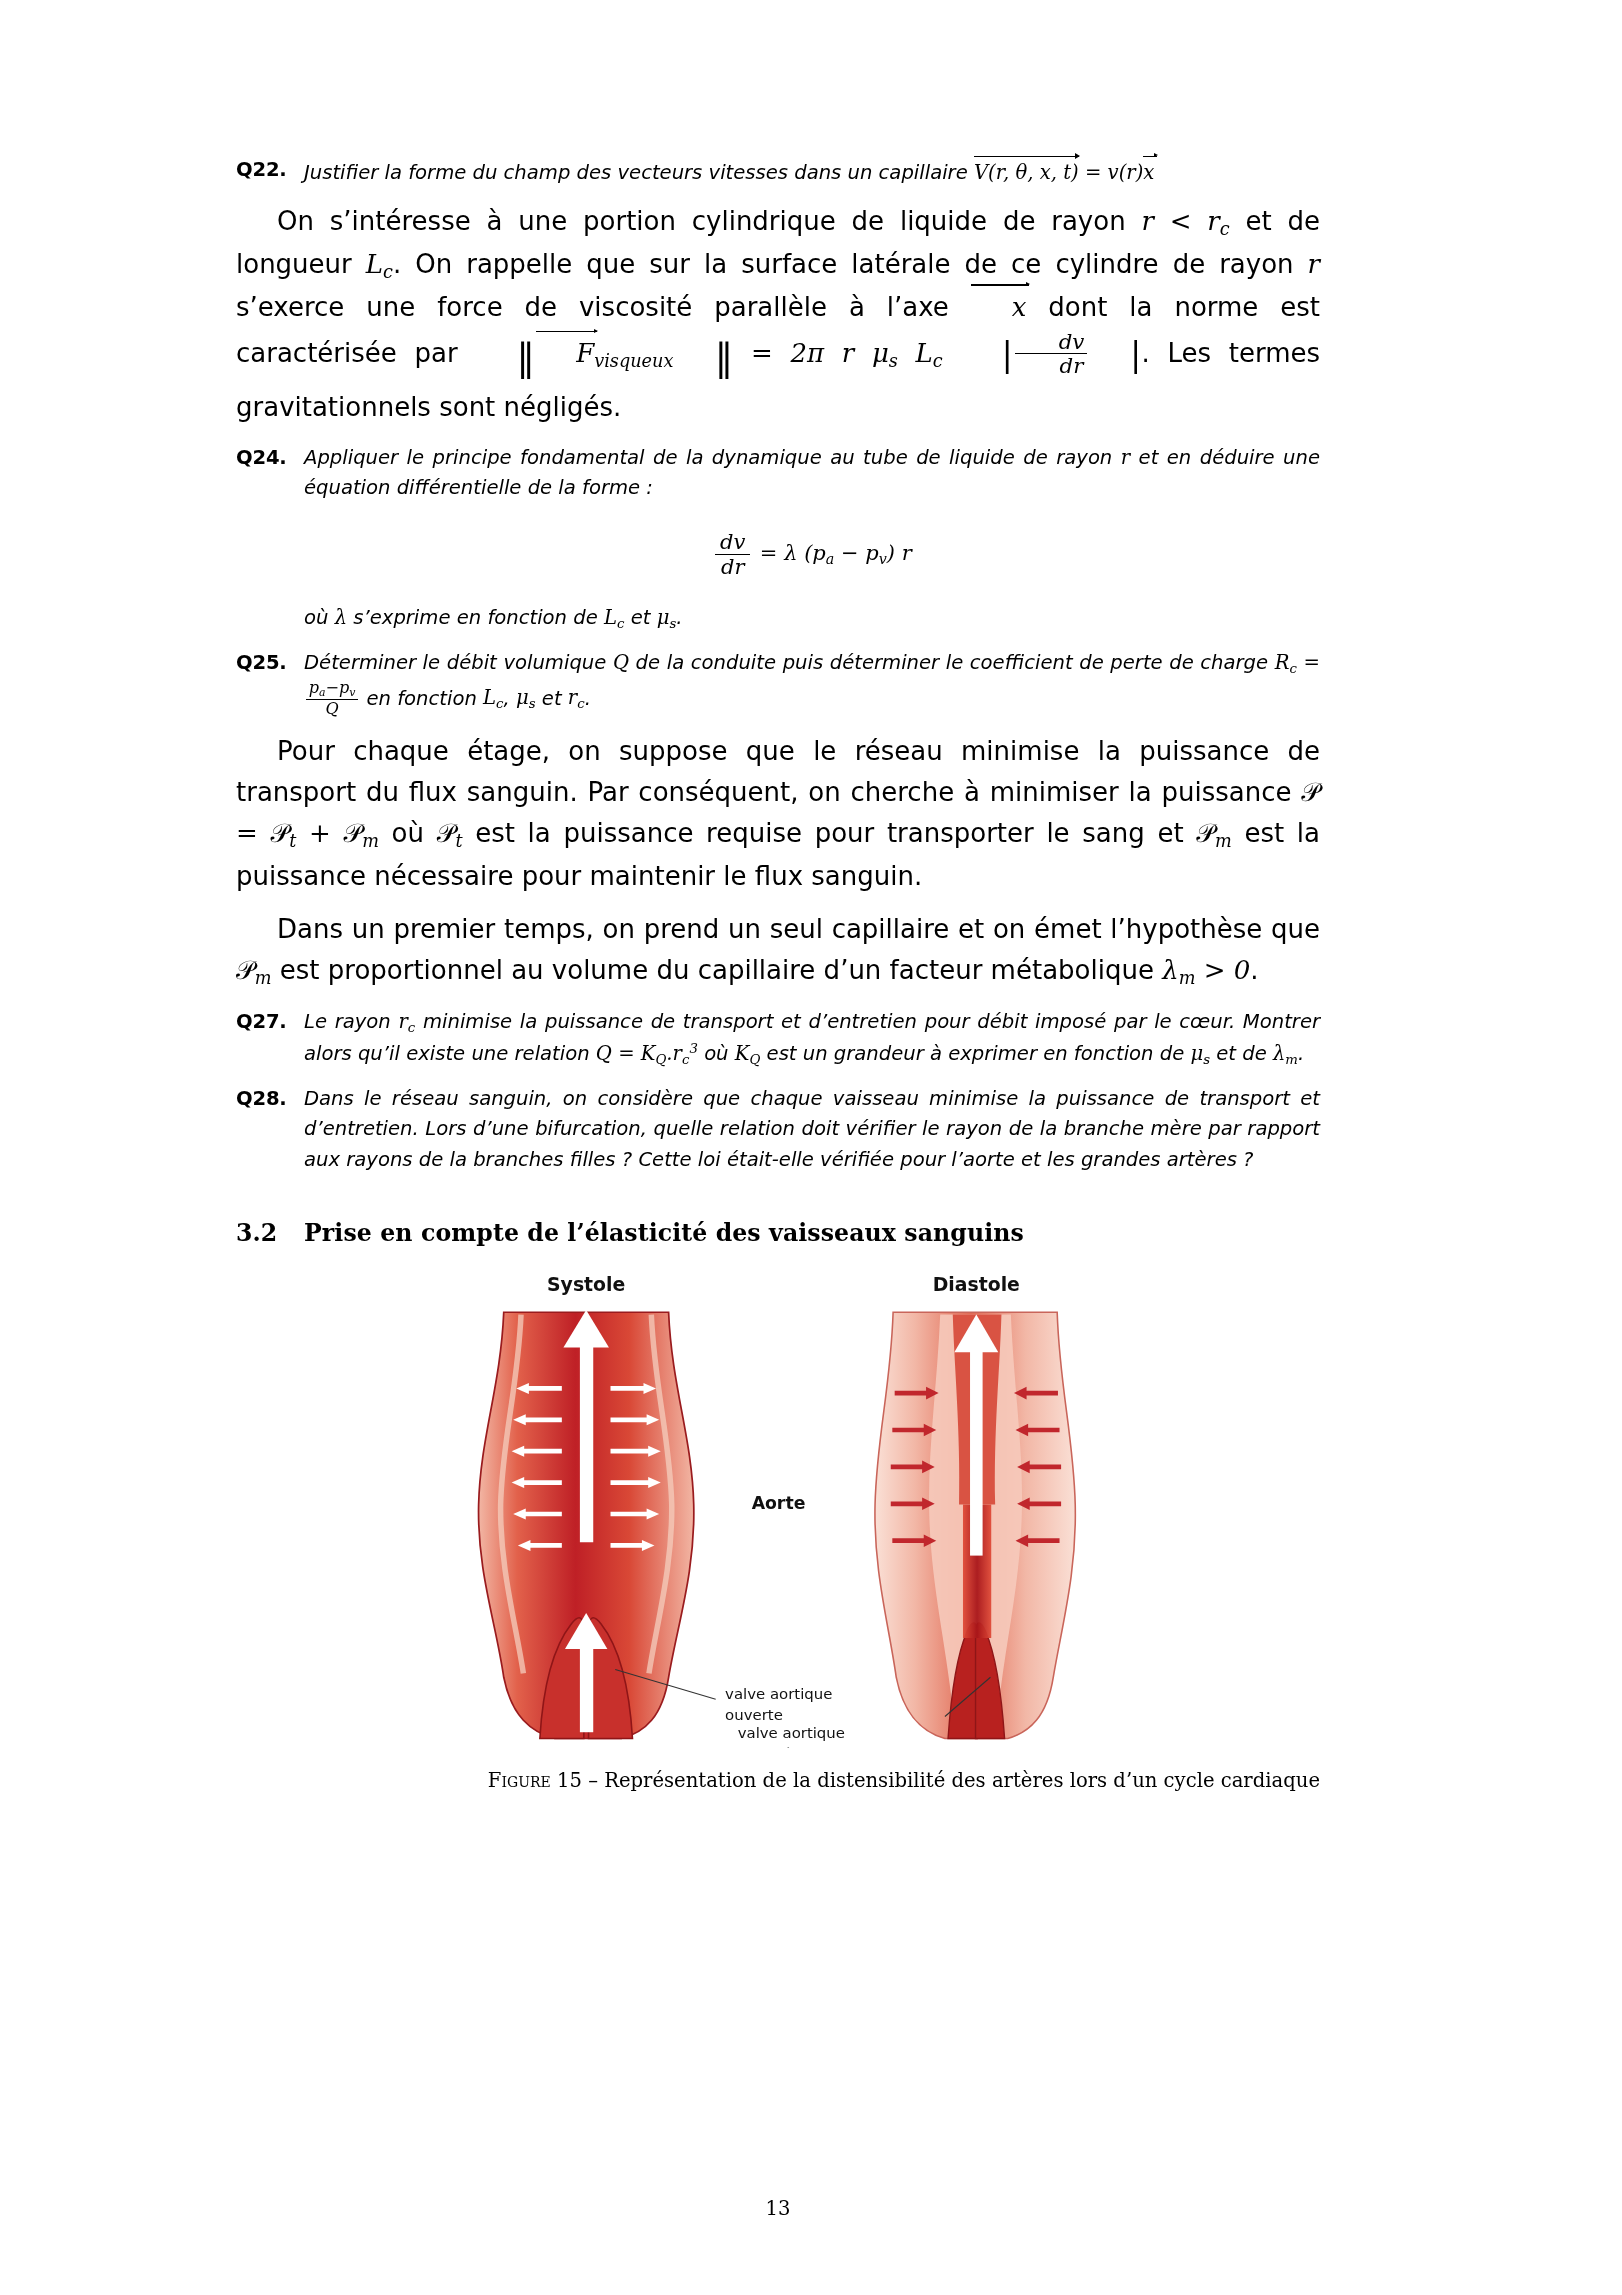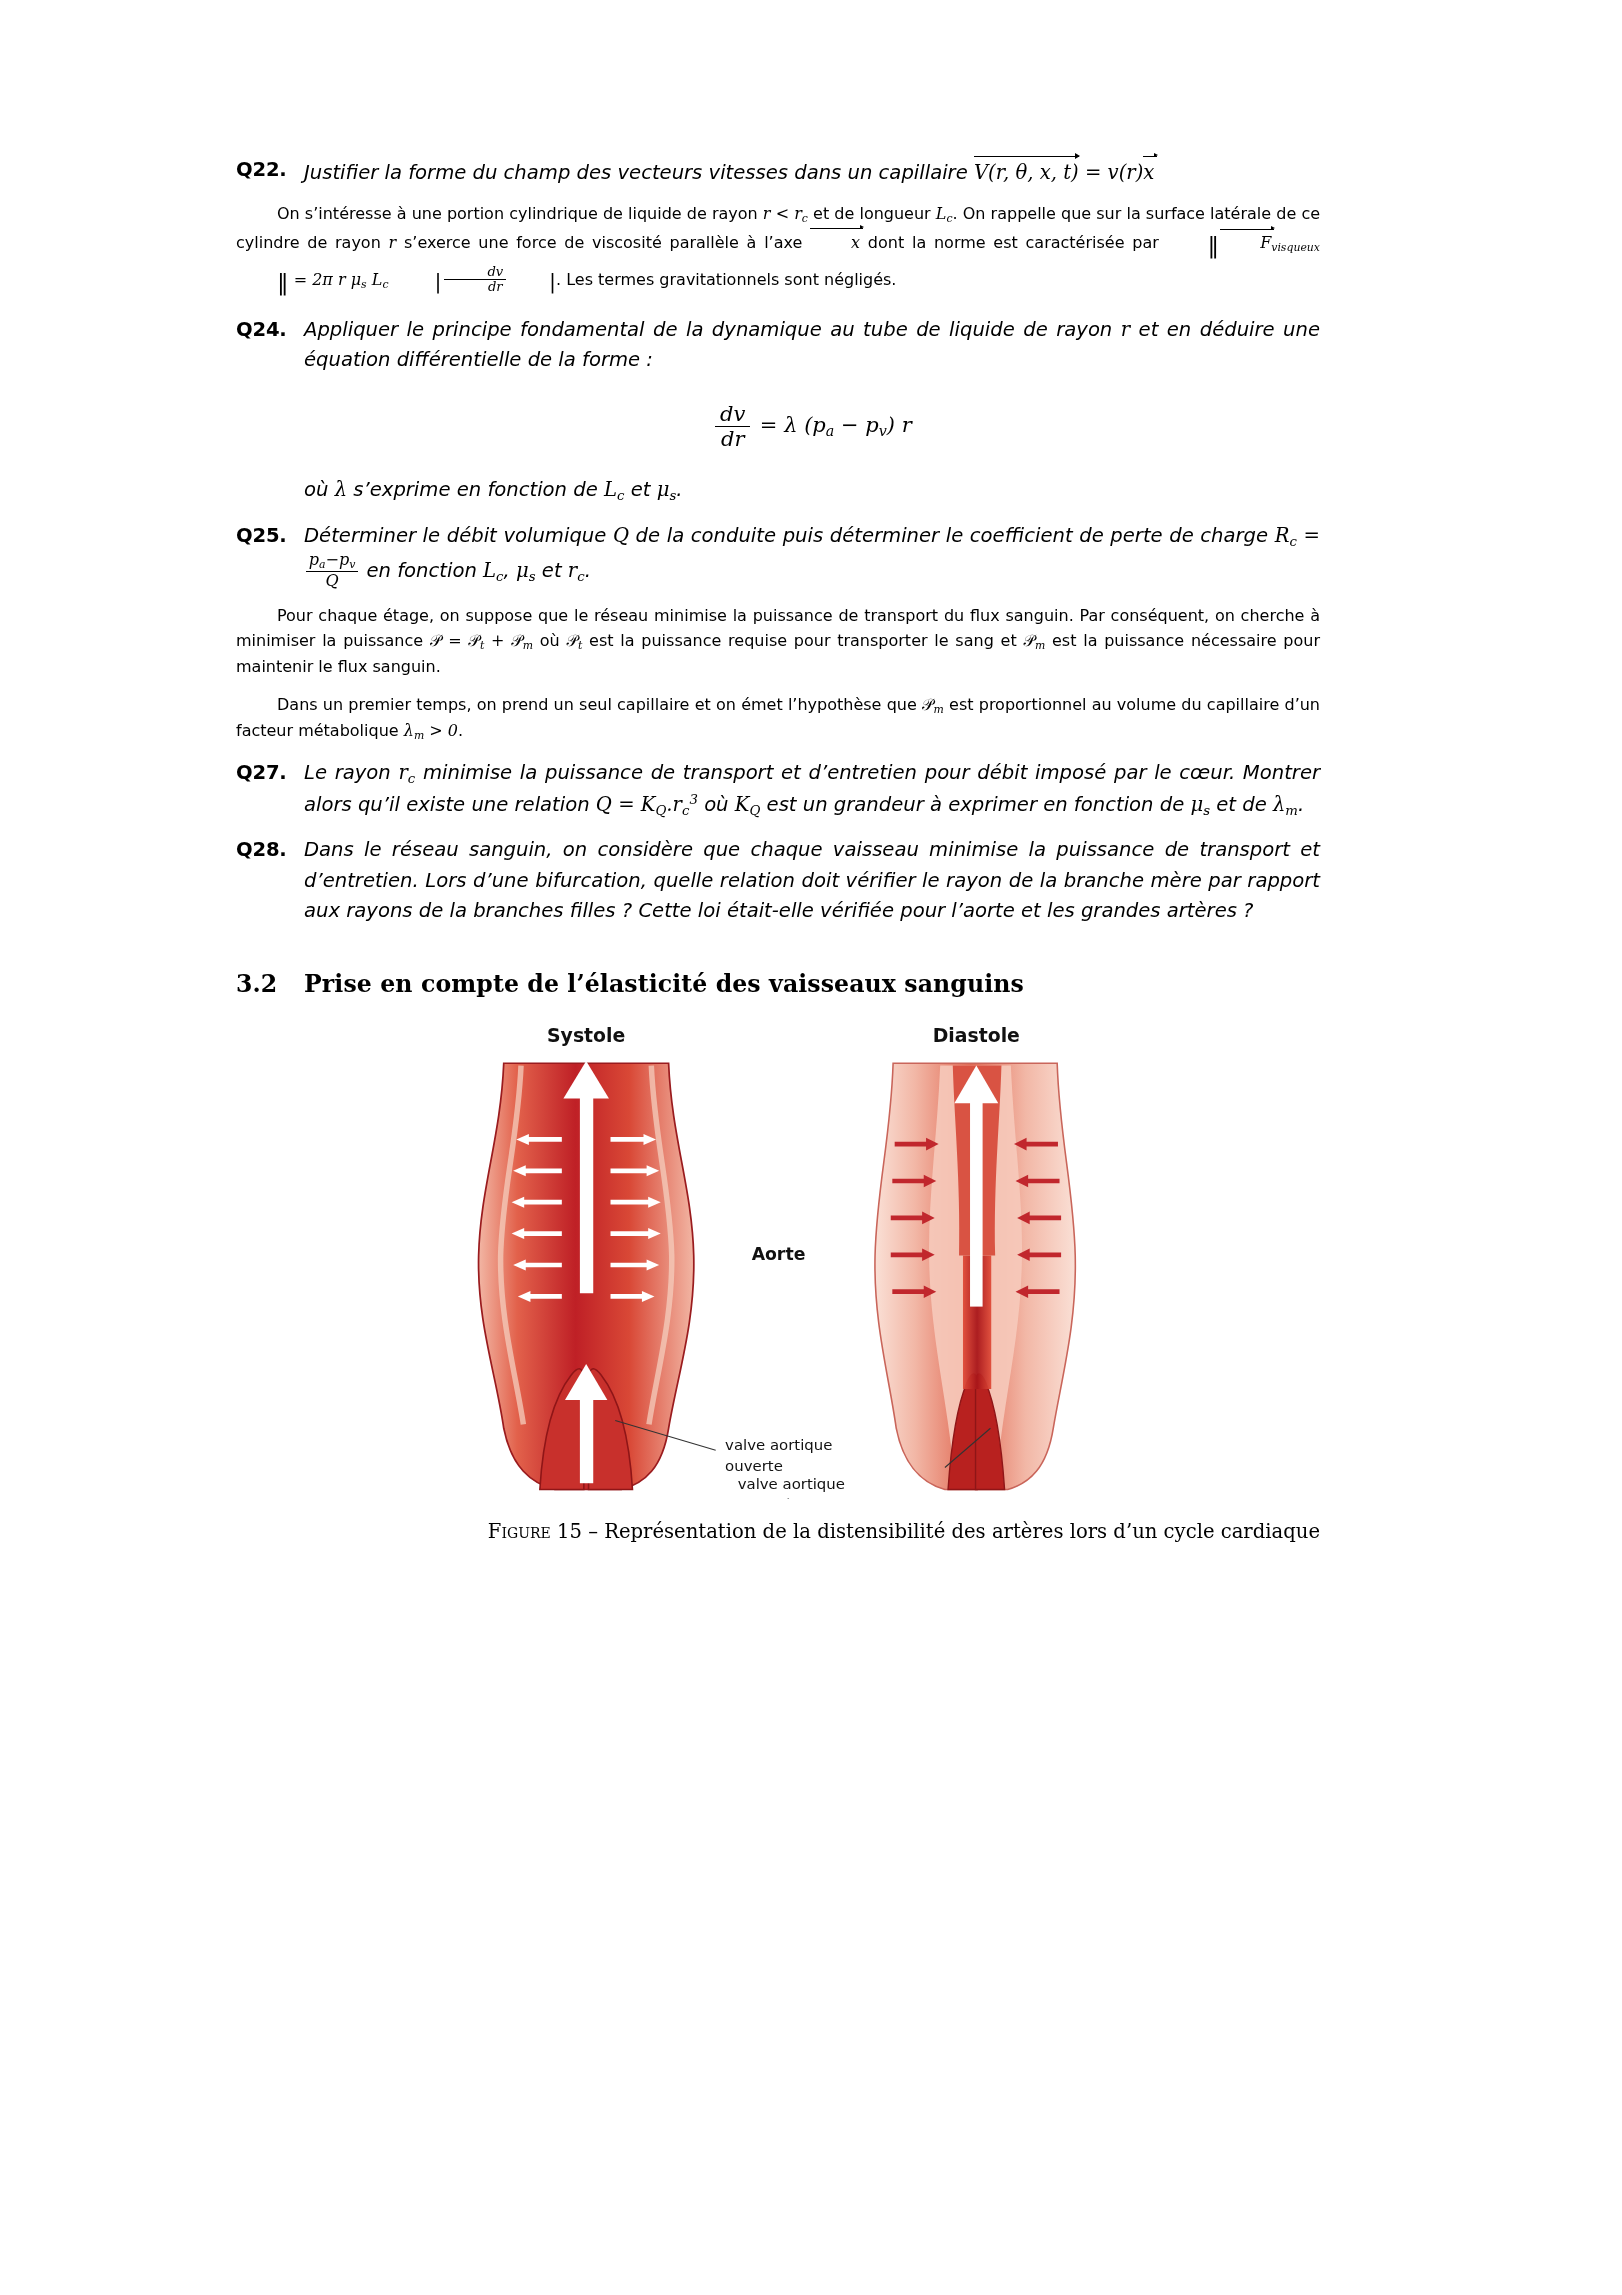--- a/index.html
+++ b/index.html
@@ -40,21 +40,21 @@
   }
   .q-text {
     font-style: italic;
     font-size: 19.6px;
     line-height: 1.55;
     text-align: justify;
     flex: 1 1 auto;
     font-family: "DejaVu Sans", sans-serif;
   }
   .para {
-    font-size: 16px;
+    font-size: 26px;
     line-height: 1.58;
     text-align: justify;
     text-indent: 41px;
     margin: 12.6px 0 0 0;
     font-family: "DejaVu Sans", sans-serif;
   }
   .math {
     font-family: "DejaVu Serif", serif;
     font-style: italic;
   }
@@ -366,14 +366,15 @@
     </svg>
   </div>
 
   <div class="figcaption">
     <span class="fignum">Figure 15</span>
     <span>–</span>
     <span>Représentation de la distensibilité des artères lors d’un cycle cardiaque</span>
   </div>
 
 
+  <div class="page-number">13</div>
 </div>
 
 
 </body></html>

